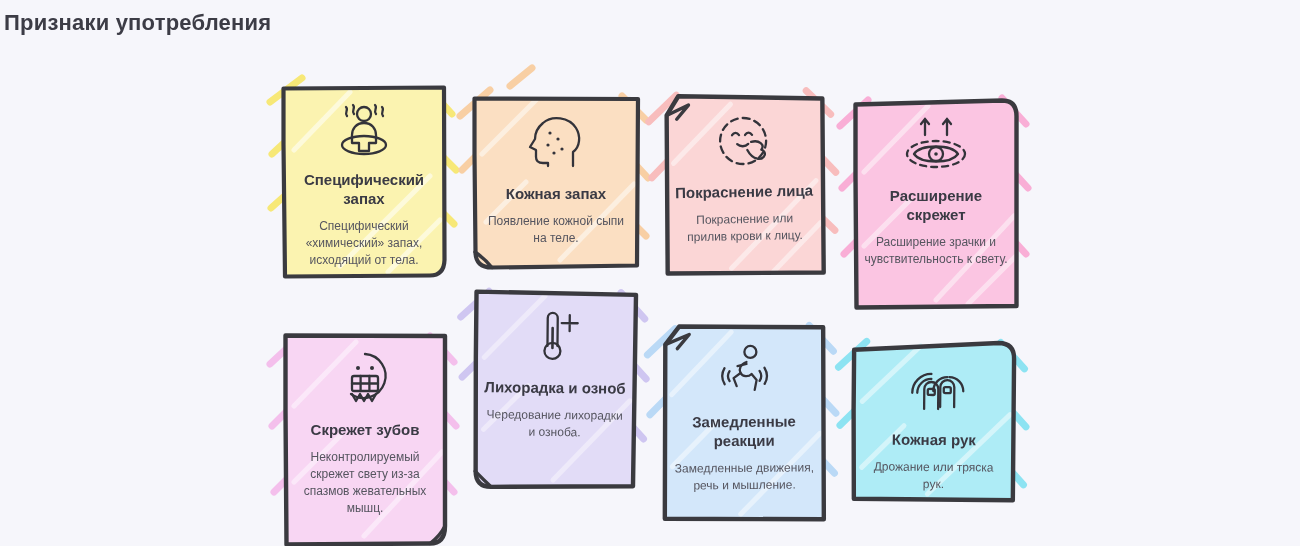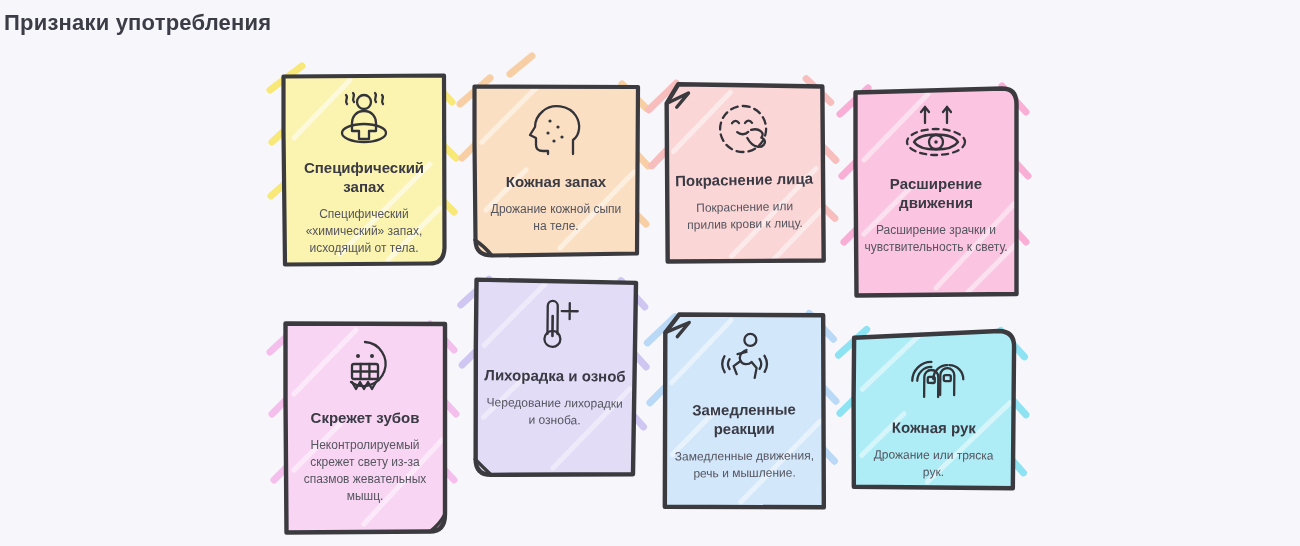--- a/index.html
+++ b/index.html
@@ -9,21 +9,21 @@
     font-family:"Liberation Sans","DejaVu Sans",sans-serif;
     overflow:hidden;
     position:relative;
   }
   #page-title{
     position:absolute;top:10px;left:4px;width:1300px;
     text-align:left;
     font-size:22px;font-weight:bold;color:#3c3c46;
     letter-spacing:.2px;
   }
-  #board{position:absolute;top:0;left:0;width:1300px;height:529px;}
+  #board{position:absolute;top:12px;left:0;width:1300px;height:529px;}
 
   .card{
     position:absolute;
     box-sizing:border-box;
     display:flex;flex-direction:column;align-items:center;
     padding:14px 14px 12px 14px;
     overflow:visible;
   }
   .card .sheet{
     position:absolute;inset:0;
@@ -125,21 +125,21 @@
         <svg width="64" height="58" viewBox="0 0 64 58" fill="none" stroke="#33333a" stroke-width="2.3" stroke-linecap="round" stroke-linejoin="round">
           <path d="M49 52 L49 38 C56 33 57 22 52 14 C45 3 28 1 19 9 C13 14 11 20 11 25 L6 33 L12 36 L12 43 C12 47 15 49 19 49 L24 49 L24 52"></path>
           <circle cx="26" cy="19" r="1.6" fill="#33333a" stroke="none"></circle>
           <circle cx="34" cy="25" r="1.6" fill="#33333a" stroke="none"></circle>
           <circle cx="24" cy="31" r="1.6" fill="#33333a" stroke="none"></circle>
           <circle cx="38" cy="35" r="1.6" fill="#33333a" stroke="none"></circle>
           <circle cx="30" cy="39" r="1.6" fill="#33333a" stroke="none"></circle>
         </svg>
       </div>
       <div class="c-title">Кожная запах</div>
-      <div class="c-desc">Дрожание кожной сыпи на теле.</div>
+      <div class="c-desc">Появление кожной сыпи на теле.</div>
     </div>
   </div>
 
   <div class="card" id="card-3">
     <div class="sheet">
       <svg viewBox="0 0 168 186" preserveAspectRatio="none">
         <g>
           <path d="M-10 28 L18 2 M-8 84 L18 58 M172 24 L148 0 M176 82 L152 56 M174 140 L150 116" stroke="#f8bdbd" stroke-width="7" stroke-linecap="round"></path>
         </g>
         <path d="M20 3 L164 8 L162 182 L6 180 L8 22 Z" fill="#fbd6d6"></path>
@@ -187,21 +187,21 @@
       <div class="icon-wrap">
         <svg width="70" height="58" viewBox="0 0 70 58" fill="none" stroke="#33333a" stroke-width="2.3" stroke-linecap="round" stroke-linejoin="round">
           <path d="M24 19 L24 3 M24 3 L20 8 M24 3 L28 8"></path>
           <path d="M46 19 L46 3 M46 3 L42 8 M46 3 L50 8"></path>
           <ellipse cx="35" cy="38" rx="29" ry="13" stroke-dasharray="6 5"></ellipse>
           <path d="M13 38 C20 28 50 28 57 38 C50 48 20 48 13 38 Z"></path>
           <circle cx="35" cy="38" r="7"></circle>
           <circle cx="35" cy="38" r="1.8" fill="#33333a" stroke="none"></circle>
         </svg>
       </div>
-      <div class="c-title">Расширение движения</div>
+      <div class="c-title">Расширение скрежет</div>
       <div class="c-desc">Расширение зрачки и чувствительность к свету.</div>
     </div>
   </div>
 
   <div class="card" id="card-5">
     <div class="sheet">
       <svg viewBox="0 0 170 220" preserveAspectRatio="none">
         <g>
           <path d="M-10 34 L18 8 M-8 96 L18 70 M-6 162 L20 136 M174 32 L150 6 M176 96 L152 70 M174 162 L150 136" stroke="#f4bfec" stroke-width="7" stroke-linecap="round"></path>
         </g>

